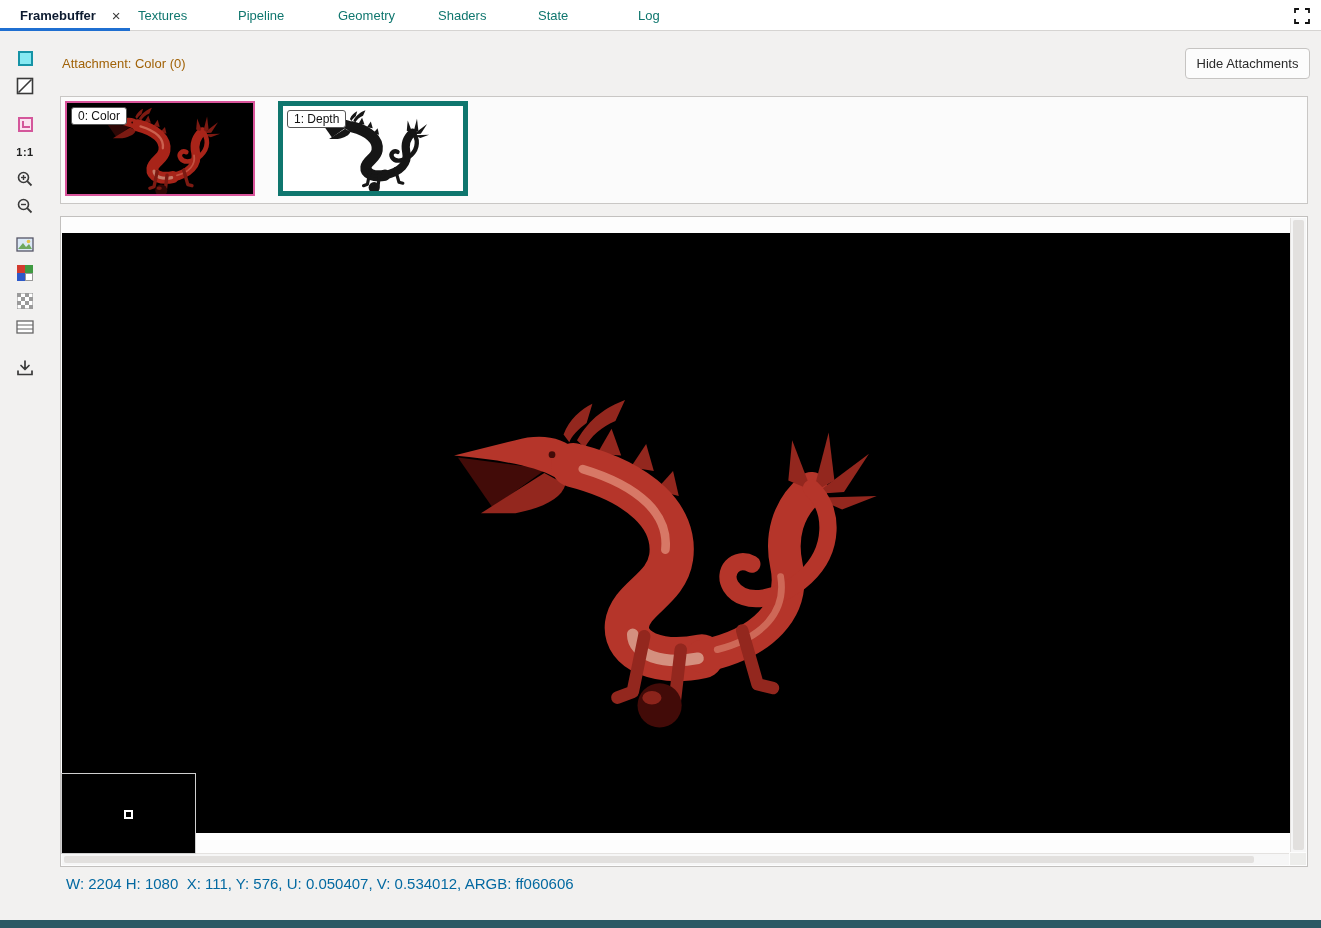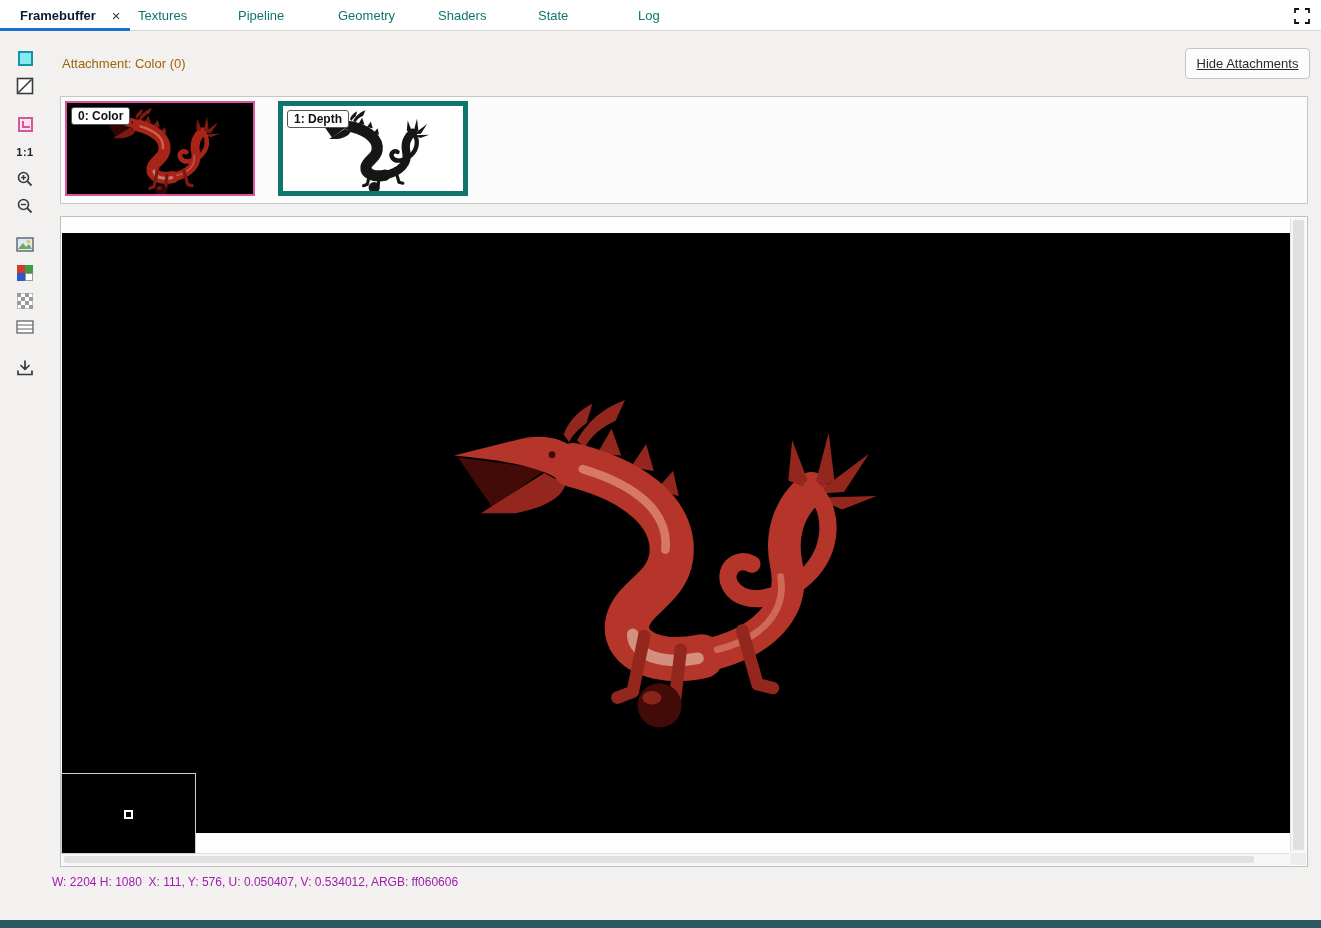--- a/index.html
+++ b/index.html
@@ -30,26 +30,26 @@
   .one-one { font-size:11px; font-weight:bold; color:#222; letter-spacing:0.5px; }
   .checker { width:16px; height:16px; }
   .palette { width:16px; height:16px; display:grid; grid-template-columns:8px 8px; grid-template-rows:8px 8px; }
   .palette span:nth-child(1){background:#d23a2e;} .palette span:nth-child(2){background:#3f9a41;}
   .palette span:nth-child(3){background:#2d59c9;} .palette span:nth-child(4){background:#ffffff;border:1px solid #999;}
 
   
   .attachment-label { position:absolute; left:62px; top:56px; font-size:13px; color:#a16207; }
   .hide-attachments { position:absolute; left:1185px; top:48px; width:125px; height:31px;
                       background:#fcfcfc; border:1px solid #c6c4c2; border-radius:4px;
-                      font-size:13px; color:#2b2b2b; display:flex; align-items:center; justify-content:center;text-decoration:underline; }
+                      font-size:13px; color:#2b2b2b; display:flex; align-items:center; justify-content:center; }
 
   
   .attachments-strip { position:absolute; left:60px; top:96px; width:1248px; height:108px;
                        background:#fbfbfb; border:1px solid #c9c7c5; display:flex; padding:4px; gap:5px; }
-  .thumb { position:relative; width:190px; height:95px;font-weight:bold; }
+  .thumb { position:relative; width:190px; height:95px; }
   .thumb-color { background:#000000; border:2px solid #d9549b; }
   .thumb-depth { background:#ffffff; border:5px solid #0f766e;margin-left:18px; }
   .thumb-chip { position:absolute; left:4px; top:4px; background:#ffffff; border:1px solid #555;
                 border-radius:3px; padding:1px 6px; font-size:12px; color:#111; z-index:3; }
   .thumb svg { position:absolute; left:0; top:0; width:100%; height:100%; }
 
   
   .viewport { position:absolute; left:60px; top:216px; width:1248px; height:651px;
               background:#fdfdfd; border:1px solid #c2c0be; }
   .canvas { position:absolute; left:1px; top:16px; width:1228px; height:600px; background:#000000; overflow:hidden; }
@@ -57,21 +57,21 @@
   .vscroll { position:absolute; right:1px; top:1px; width:16px; bottom:14px; background:#f6f6f6; border-left:1px solid #e4e2e0; }
   .vscroll-thumb { position:absolute; left:2px; right:2px; top:2px; bottom:2px; background:#e2e0de; border-radius:2px; }
   .hscroll { position:absolute; left:1px; bottom:1px; right:18px; height:12px; background:#f6f6f6; border-top:1px solid #e4e2e0; }
   .hscroll-thumb { position:absolute; left:2px; top:2px; bottom:2px; width:97%; background:#e2e0de; border-radius:2px; }
   .scroll-corner { position:absolute; right:1px; bottom:1px; width:16px; height:12px; background:#ededeb; }
   .pixel-context { position:absolute; left:0px; top:556px; width:135px; height:81px;
                    background:#000000; border:1px solid #cfcfcf; z-index:5; }
   .pixel-marker { position:absolute; left:62px; top:36px; width:9px; height:9px; border:2px solid #ffffff; }
 
   
-  .statusbar { position:absolute; left:52px; top:875px; font-size:12px; color:#a21caf; white-space:pre; }
+  .statusbar { position:absolute; left:66px; top:875px; font-size:15px; color:#0369a1; white-space:pre; }
 
   .bottom-edge { position:absolute; left:0; bottom:0; width:100%; height:8px; background:#2a5964; }
 
   svg.icon { display:block; }
 </style>
 </head>
 <body>
 
 <svg style="position:absolute;width:0;height:0" aria-hidden="true">
   <defs>

